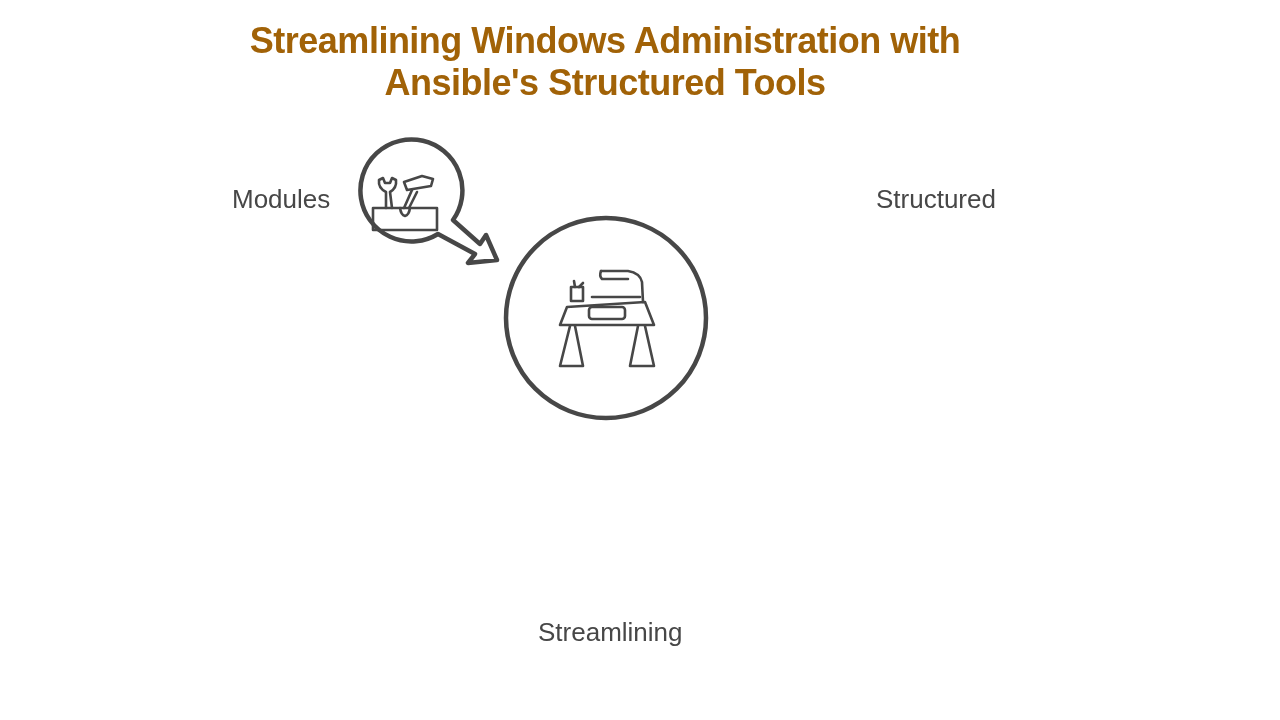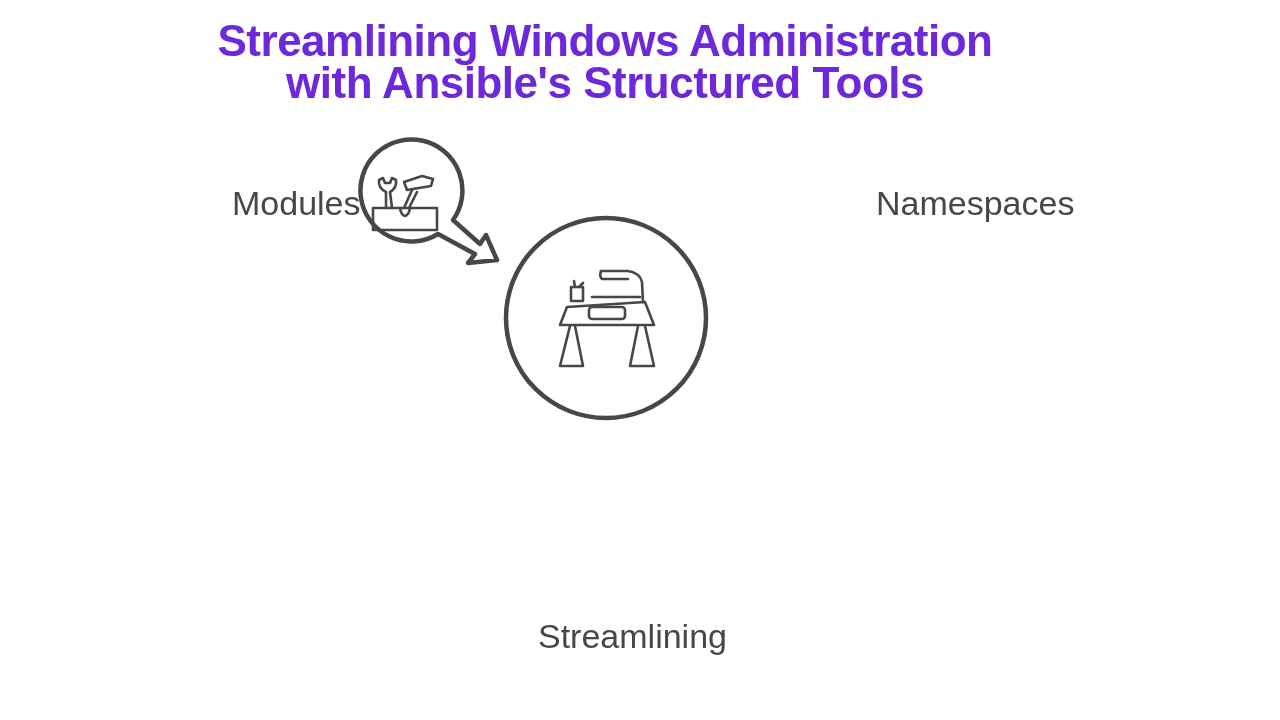--- a/index.html
+++ b/index.html
@@ -1,25 +1,25 @@
 <!DOCTYPE html>
 <html><head>
 <meta charset="utf-8">
 <style>
   html, body { margin: 0; padding: 0; background: #ffffff; }
   body { width: 1280px; height: 720px; position: relative; overflow: hidden; font-family: "Liberation Sans", sans-serif; }
   .title {
     position: absolute; left: 190px; top: 20px; width: 830px;
     text-align: center; font-family: "Liberation Sans", sans-serif;
-    font-weight: bold; font-size: 44px; line-height: 42px; color: #6d28d9;
+    font-weight: bold; font-size: 36px; line-height: 42px; color: #a16207;
     letter-spacing: -0.5px;
   }
   .label {
     position: absolute; font-family: "Liberation Sans", sans-serif;
-    font-size: 34px; color: #474747; white-space: nowrap;
+    font-size: 26px; color: #474747; white-space: nowrap;
   }
   #lbl-modules { left: 232px; top: 184px; }
   #lbl-namespaces { left: 876px; top: 184px; }
   #lbl-collections { left: 538px; top: 617px; }
   svg.diagram { position: absolute; left: 0; top: 0; }
   .stroke { fill: none; stroke: #474747; stroke-width: 4.5; stroke-linecap: round; stroke-linejoin: round; }
   .thin { fill: none; stroke: #474747; stroke-width: 2.6; stroke-linecap: round; stroke-linejoin: round; }
 </style>
 </head>
 <body>
@@ -92,17 +92,17 @@
       <path class="thin" d="M597 546 L614 546 M597 556 L614 556 M597 566 L614 566 M597 573 L614 573"></path>
       <path class="thin" d="M619 546 L636 546 M619 556 L636 556 M619 566 L636 566 M619 573 L636 573"></path>
       <path class="thin" d="M579 520 L579 530 M583 520 L583 530 M587 520 L587 530"></path>
       <path class="thin" d="M601 520 L601 530 M605 520 L605 530 M609 520 L609 530"></path>
       <path class="thin" d="M623 520 L623 530 M627 520 L627 530 M631 520 L631 530"></path>
     </g>
   </g>
 
 
 <div class="label" id="lbl-modules">Modules</div>
-<div class="label" id="lbl-namespaces">Namespaces</div>
+<div class="label" id="lbl-namespaces">Structured</div>
 <div class="label" id="lbl-collections">Streamlining</div>
 
 
 
 
 </body></html>

